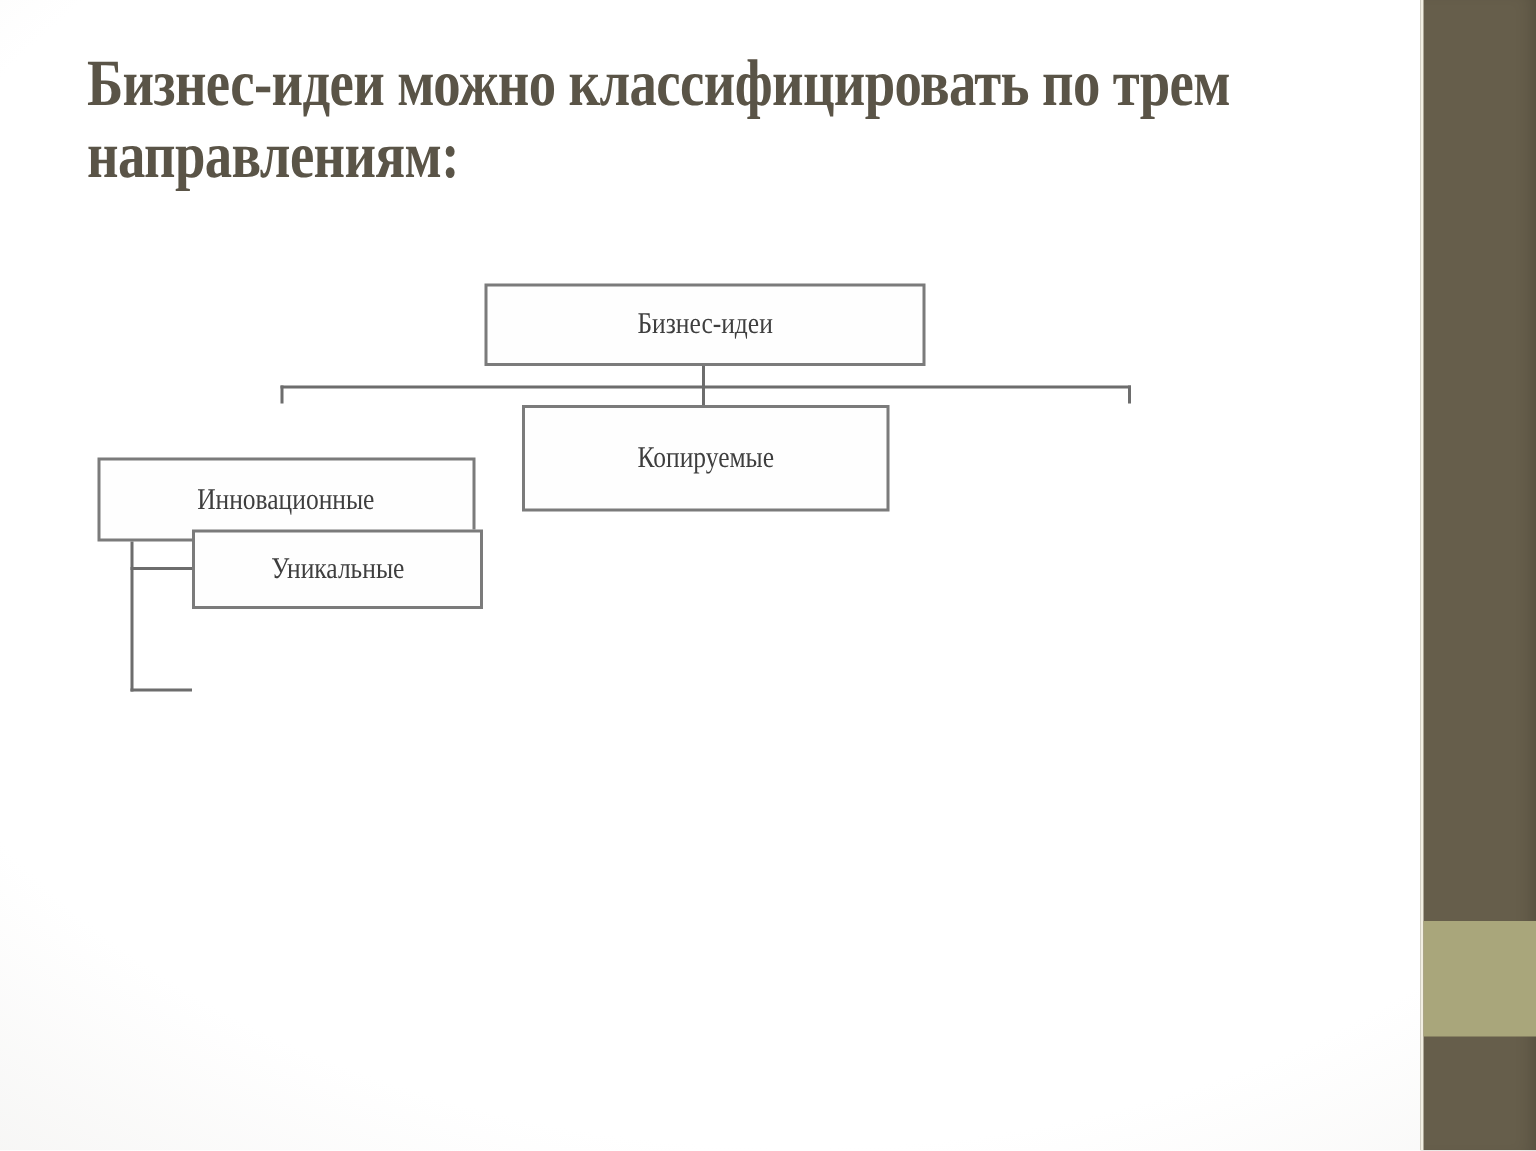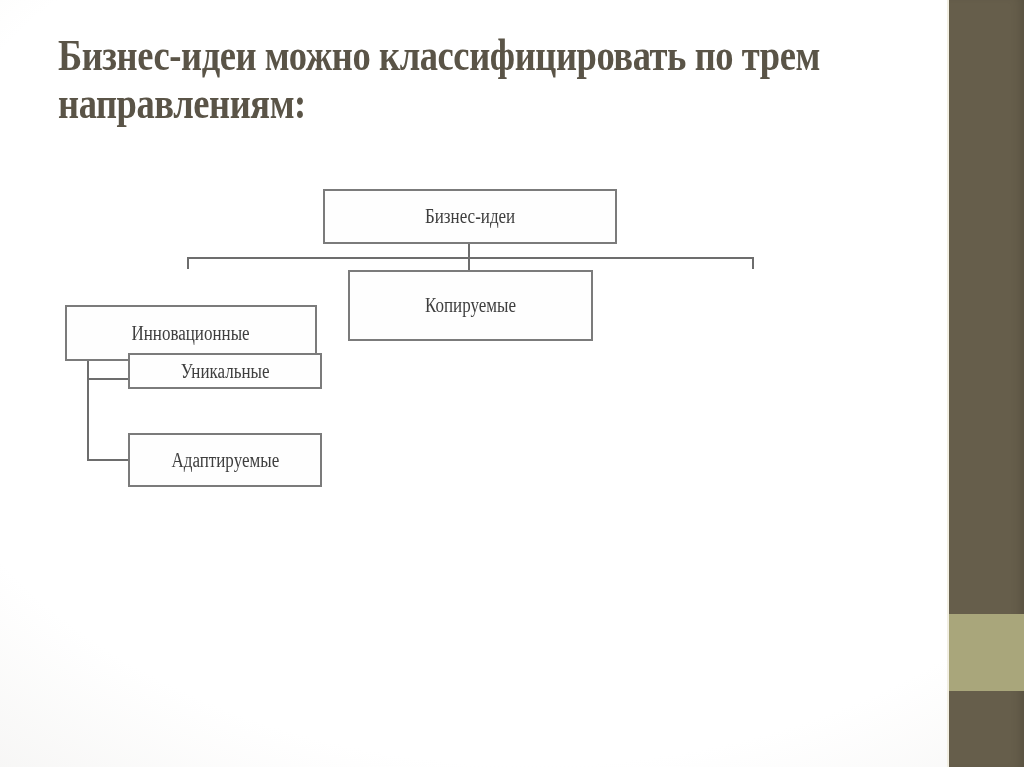--- a/index.html
+++ b/index.html
@@ -53,21 +53,21 @@
     transform:scaleX(0.85);
     white-space:nowrap;
   }
   .line{position:absolute;background:#6d6d6d;}
 
   
   .n-root   {left:263px;top:27px; width:294px;height:55px;}
   .n-innov  {left:5px;  top:107px;width:252px;height:56px;margin-top:36px;}
   .n-copy   {left:288px;top:108px;width:245px;height:71px;}
   .n-franch {left:570px;top:107px;width:247px;height:56px;}
-  .n-uniq   {left:68px; top:191px;width:194px;height:36px;}
+  .n-uniq   {left:68px; top:191px;width:194px;height:53px;}
   .n-adapt  {left:68px; top:271px;width:194px;height:54px;}
 
   
   .c-root-down {left:408px;top:82px; width:2px;  height:26px;}
   .c-bus       {left:127px;top:95px; width:567px;height:2px;}
   .c-drop-left {left:127px;top:95px; width:2px;  height:12px;}
   .c-drop-right{left:692px;top:95px; width:2px;  height:12px;}
   .c-innov-down{left:27px; top:163px;width:2px;  height:136px;}
   .c-stub-uniq {left:27px; top:216px;width:41px; height:2px;}
   .c-stub-adapt{left:27px; top:297px;width:41px; height:2px;}
@@ -102,23 +102,20 @@
 
     <div class="node n-copy">
       <span class="lbl">Копируемые</span>
     </div>
 
 
     <div class="node n-uniq">
       <span class="lbl">Уникальные</span>
     </div>
 
-    <div class="node n-adapt">
-      <span class="lbl">Адаптируемые</span>
-    </div>
 
   </div>
 
   <div class="band">
     <div class="accent"></div>
   </div>
 
 </div>
 
 </body></html>

